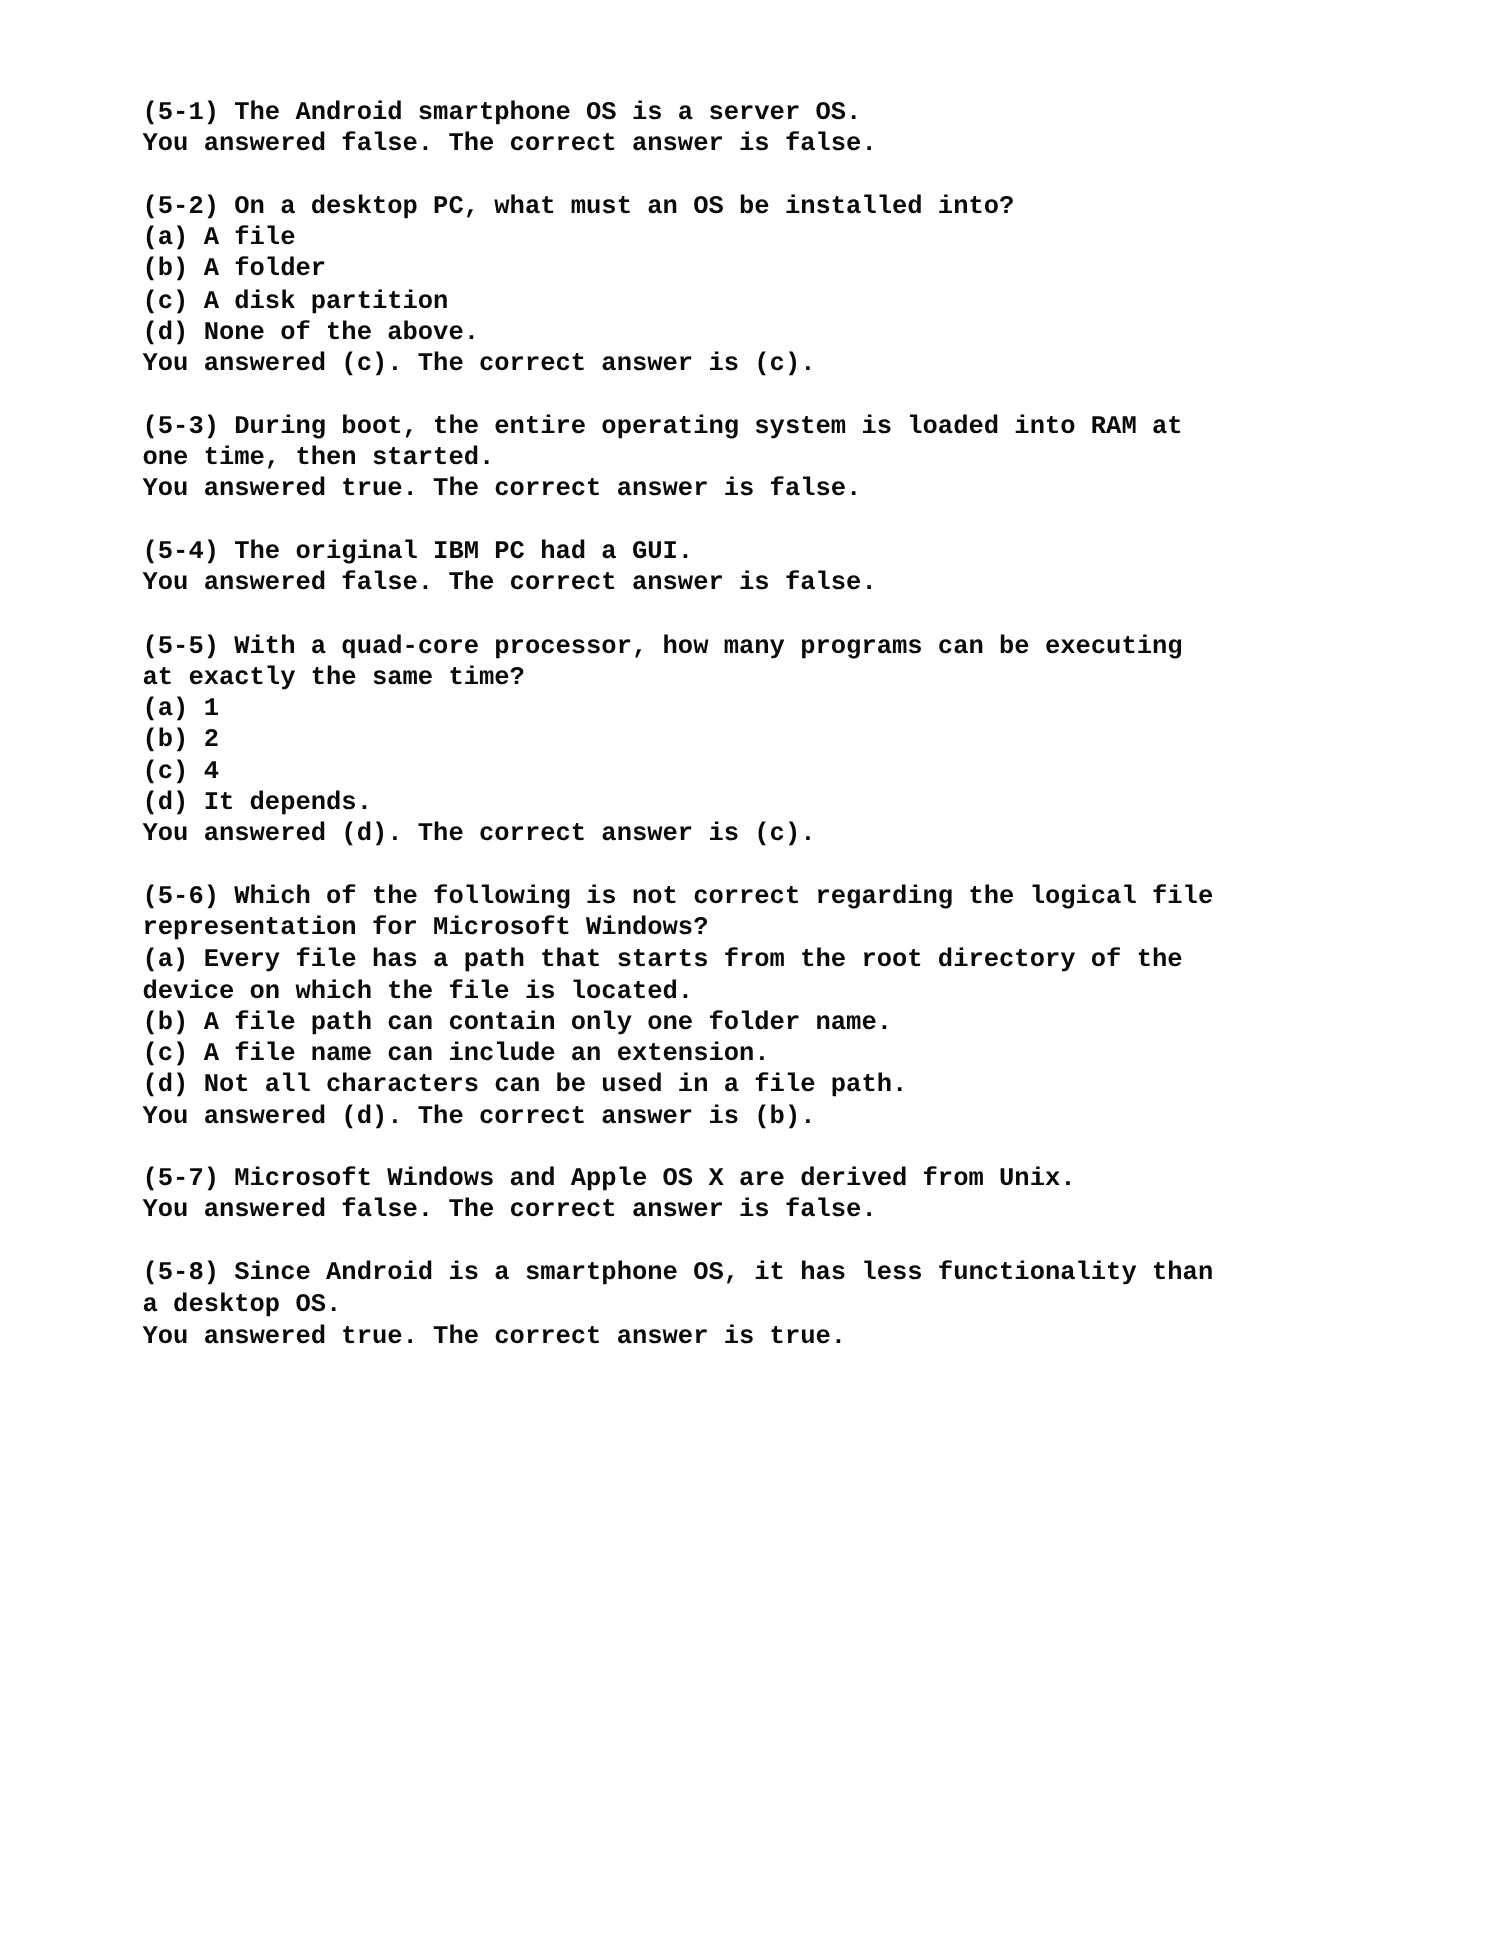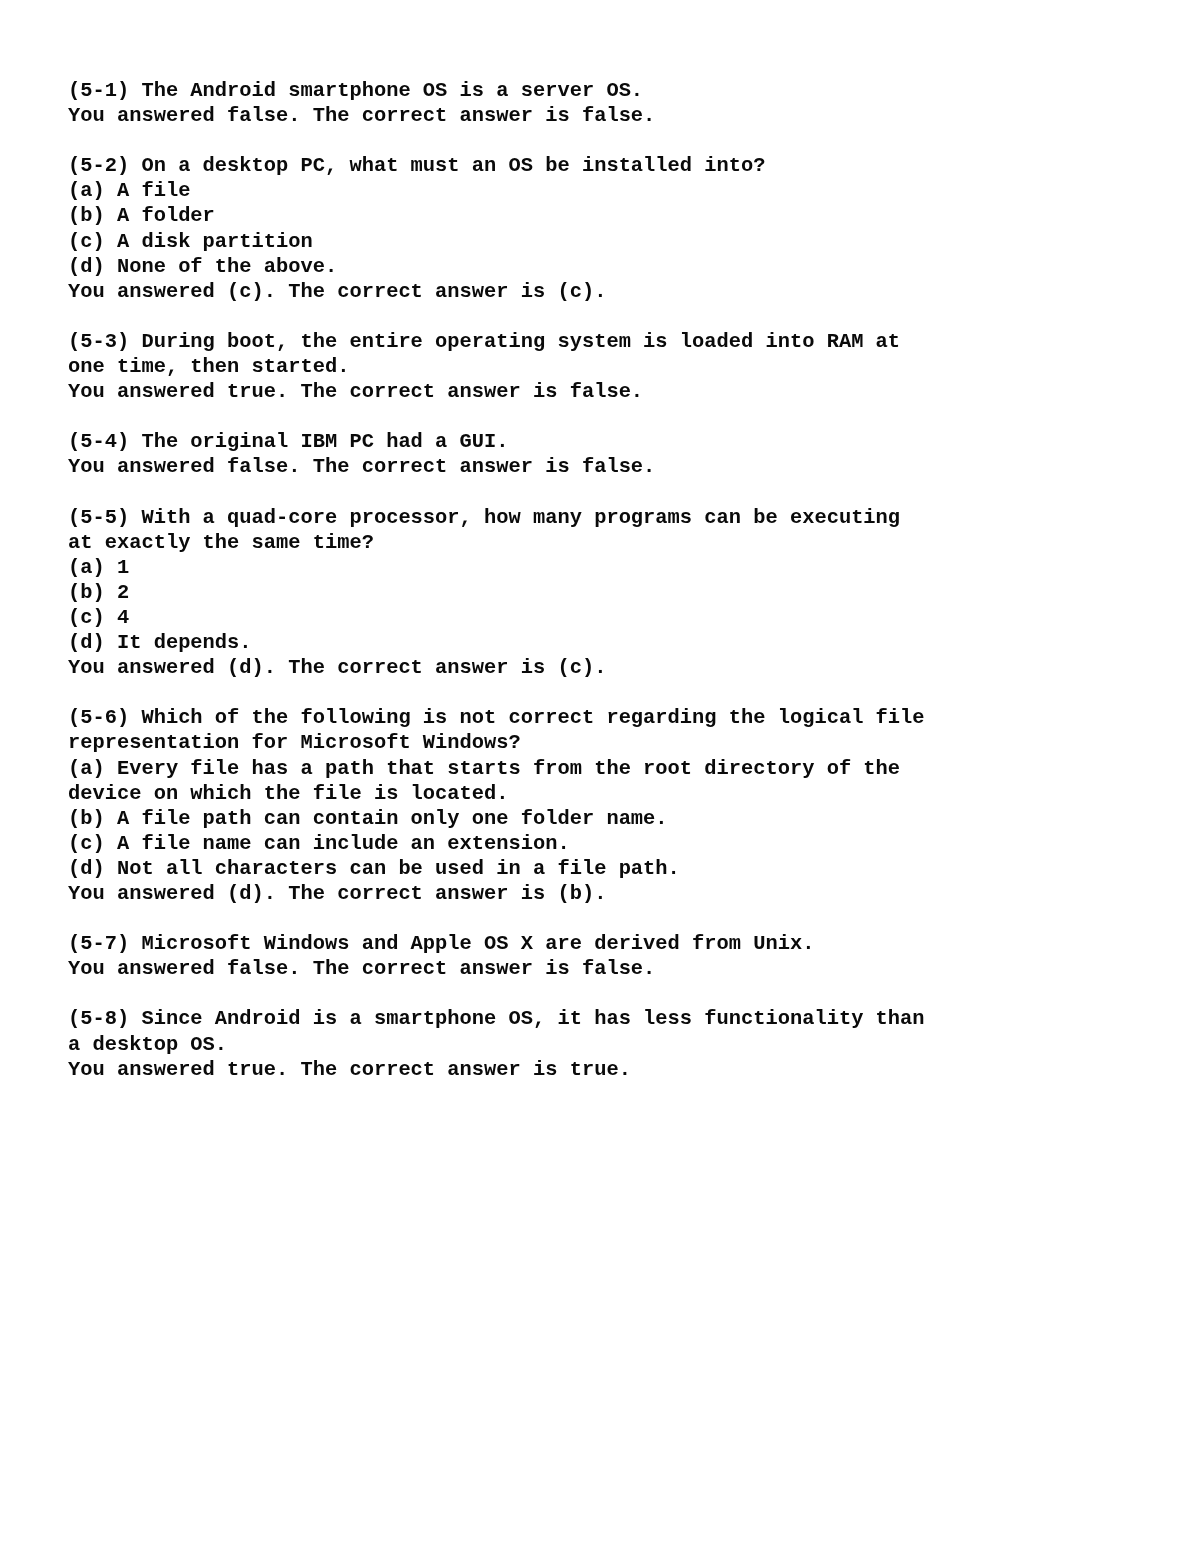--- a/index.html
+++ b/index.html
@@ -14,21 +14,21 @@
     overflow: hidden;
     font-family: "Liberation Mono", "DejaVu Sans Mono", monospace;
     color: #000000;
   }
   .page {
     position: relative;
     width: 1020px;
     height: 1553px;
     background: #ffffff;
     box-sizing: border-box;
-    padding: 78px 0 0 68px;
+    padding: 78px 0 0 114px;
   }
   .doc-body {
     font-family: "Liberation Mono", "DejaVu Sans Mono", monospace;
     font-size: 20.4px;
     line-height: 25.1px;
     letter-spacing: 0px;
     font-weight: 700;
     color: #0a0a0a;
     white-space: pre;
     -webkit-font-smoothing: none;

